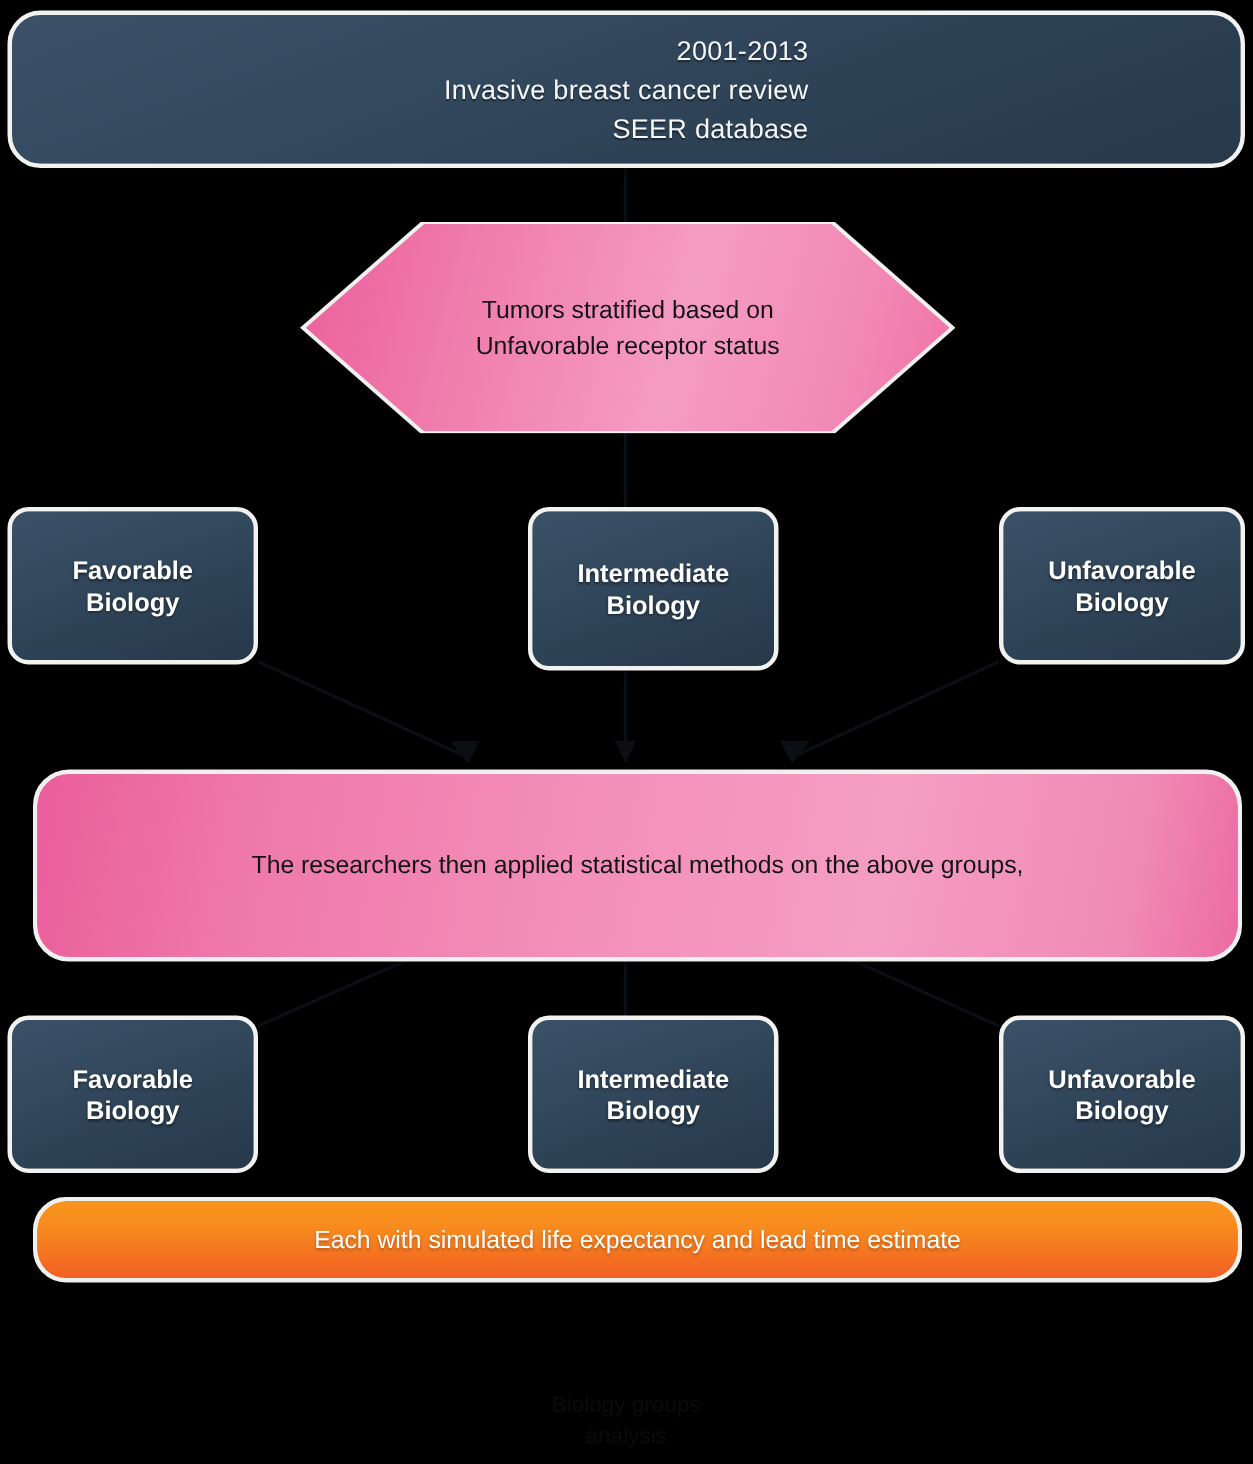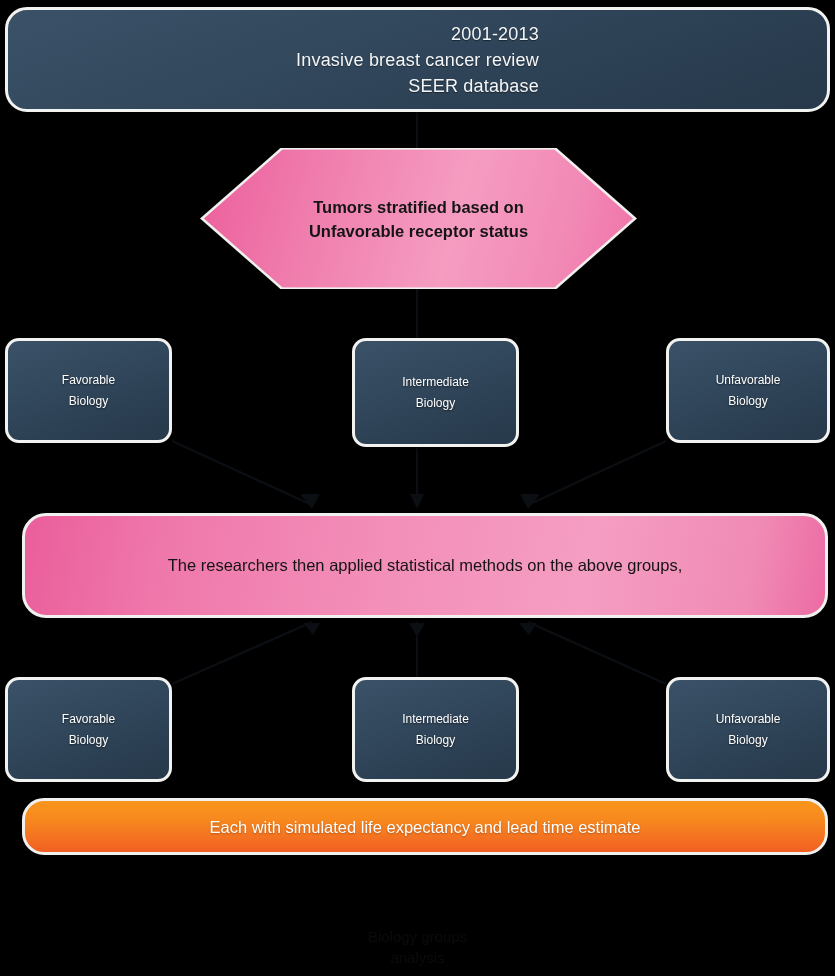--- a/index.html
+++ b/index.html
@@ -68,23 +68,23 @@
     font-size: 18px;
     line-height: 26px;
     font-weight: 400;
     letter-spacing: 0.2px;
     color: #f4f6f8;
     text-shadow: 0 1px 1px rgba(0,0,0,0.45);
     text-align: right;
   }
 
   .biology-text {
-    font-size: 12px;
+    font-size: 17px;
     line-height: 21px;
-    font-weight: normal;
+    font-weight: bold;
     color: #ffffff;
     text-shadow: 0 1px 2px rgba(0,0,0,0.55);
   }
 
   
   .hex-wrap {
     position: absolute;
     display: flex;
     align-items: center;
     justify-content: center;
@@ -105,21 +105,20 @@
     clip-path: polygon(18.4% 0%, 81.6% 0%, 100% 50%, 81.6% 100%, 18.4% 100%, 0% 50%);
     transform: scale(0.982);
   }
   .hex-text {
     position: relative;
     z-index: 3;
     font-size: 16.5px;
     line-height: 24px;
     color: #141414;
     text-align: center;
-    font-weight: bold;
   }
 
   
   .pinkbar {
     background: linear-gradient(100deg, #ea5e9b 0%, #ef78ab 18%, #f38fb9 45%, #f59dc2 70%, #f08bb5 90%, #ec6ba3 100%);
     border: 3px solid #f0f0ee;
     border-radius: 24px;
     box-shadow: 0 2px 5px rgba(0,0,0,0.6);
   }
   .pinkbar-text {
@@ -214,21 +213,21 @@
     </div>
   </div>
 
   <div class="node slate slate-small" style="left:666px; top:338px; width:164px; height:105px;">
     <div class="biology-text">
       <div>Unfavorable</div>
       <div>Biology</div>
     </div>
   </div>
 
-  <div class="node pinkbar" style="left:22px; top:513px; width:806px; height:105px;">
+  <div class="node pinkbar" style="left:22px; top:513px; width:806px; height:128px;">
     <div class="pinkbar-text">
       <div>The researchers then applied statistical methods on the above groups,</div>
     </div>
   </div>
 
   <div class="node slate slate-small" style="left:5px; top:677px; width:167px; height:105px;">
     <div class="biology-text">
       <div>Favorable</div>
       <div>Biology</div>
     </div>

